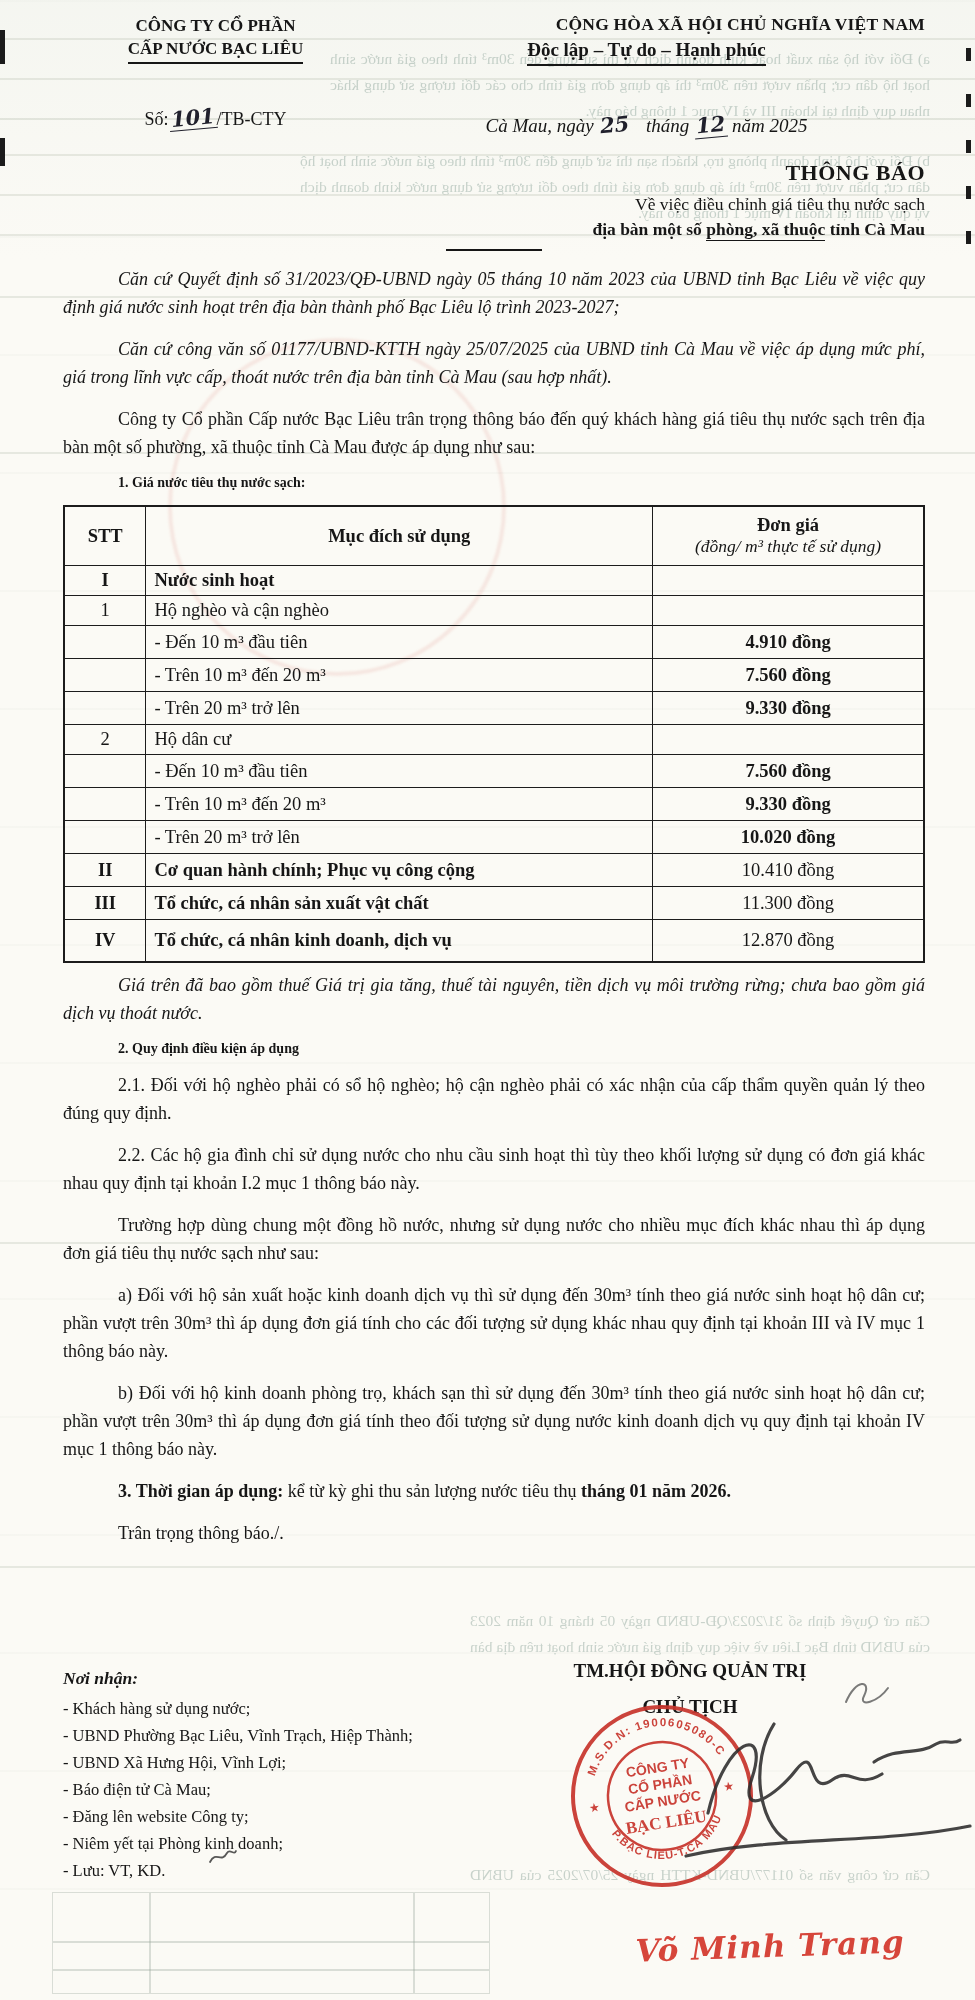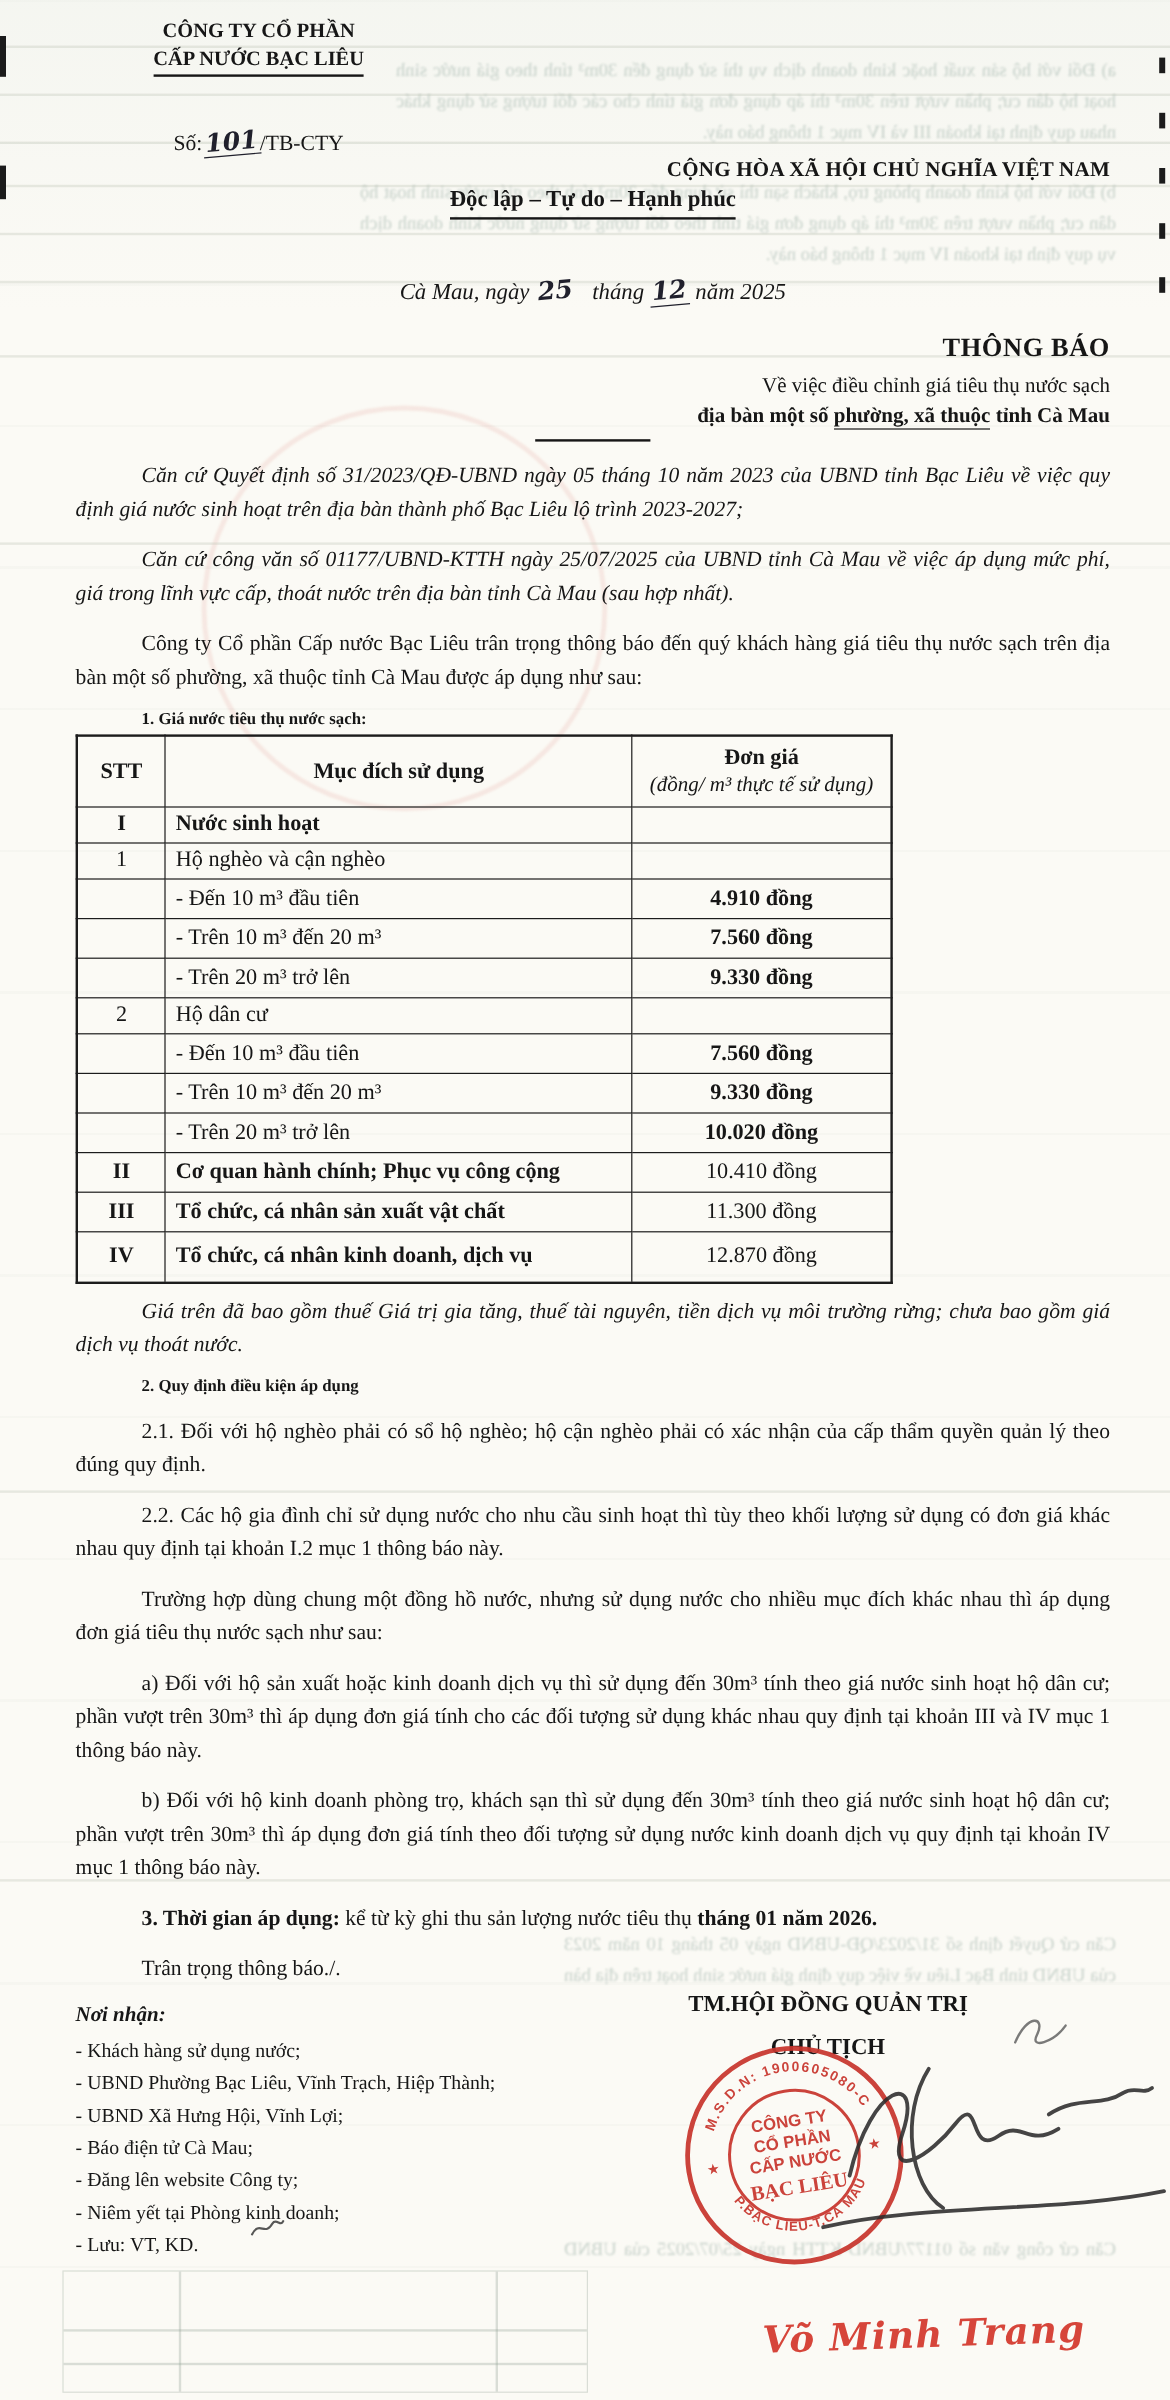--- a/index.html
+++ b/index.html
@@ -7,21 +7,21 @@
     position:relative;width:975px;height:2000px;margin:0 auto;
     background:#fbfaf5;
     background-image:
       linear-gradient(180deg, rgba(233,238,232,.35) 0px, rgba(251,250,245,0) 260px),
       repeating-linear-gradient(180deg, rgba(210,216,206,.12) 0 2px, rgba(0,0,0,0) 2px 118px);
     font-family:"Liberation Serif","DejaVu Serif",serif;
     color:#161616;overflow:hidden;
   }
   .content{position:relative;padding:14px 50px 0 63px;z-index:3;}
   
-  .hdr{display:flex;flex-direction:column;}
+  .hdr{display:flex;}
   .hdr-left{width:305px;text-align:center;font-weight:bold;font-size:17px;line-height:23px;}
   .hdr-left .org2{border-bottom:2px solid #161616;padding-bottom:2px;display:inline-block;}
   .doc-no{margin-top:42px;font-weight:normal;font-size:18px;}
   .hdr-right{flex:1;text-align:center;}
   .motto1{font-weight:bold;font-size:17.5px;letter-spacing:.2px;text-align:right;}
   .motto2{font-weight:bold;font-size:19px;margin-top:4px;}
   .motto2 span{border-bottom:2px solid #161616;padding-bottom:3px;display:inline-block;}
   .dateline{margin-top:46px;font-style:italic;font-size:19px;}
   .hand{font-family:"DejaVu Serif",serif;font-style:italic;font-weight:600;font-size:21px;
         display:inline-block;transform:rotate(-5deg);color:#20202c;padding:0 2px;}
@@ -31,21 +31,21 @@
   .title .t1{font-weight:bold;font-size:22px;letter-spacing:.5px;}
   .title .t2{font-weight:normal;font-size:17.5px;margin-top:8px;}
   .title .t3{font-weight:bold;font-size:17.5px;margin-top:4px;}
   .title .t3 .u{border-bottom:1.5px solid #161616;padding-bottom:1px;}
   .title-rule{width:96px;height:2px;background:#161616;margin:9px auto 0 auto;}
   
   p.doc{font-size:18px;line-height:28px;text-align:justify;margin:14px 0 0 0;text-indent:55px;}
   p.italic{font-style:italic;}
   h3.sec{font-size:14px;margin:14px 0 0 0;padding-left:55px;font-weight:bold;}
   
-  table.price{border-collapse:collapse;width:681px;margin-top:4px;
+  table.price{border-collapse:collapse;width:862px;margin-top:14px;
     border:2.5px solid #1c1c1c;font-size:18.5px;}
   table.price th,table.price td{border:1.6px solid #1c1c1c;padding:1px 8px;}
   table.price thead th{font-weight:bold;text-align:center;height:56px;}
   th.price-h .l1{font-weight:bold;font-size:18.5px;}
   th.price-h .l2{font-weight:normal;font-style:italic;font-size:17.5px;}
   col.c-stt{width:82px;} col.c-purpose{width:508px;} col.c-price{width:272px;}
   td.stt{text-align:center;}
   td.price-cell{text-align:center;font-weight:bold;}
   tr.row{height:30px;}
   tr.row.priced{height:33px;}
@@ -135,21 +135,21 @@
           <span class="hand u">12</span>
           <span>năm 2025</span>
         </div>
       </div>
     </div>
 
     <div class="title">
       <div class="t1">THÔNG BÁO</div>
       <div class="t2">Về việc điều chỉnh giá tiêu thụ nước sạch</div>
       <div class="t3">
-        <span>địa bàn một số </span><span class="u">phường, xã thuộc</span><span> tỉnh Cà Mau</span>
+        <span>địa bàn một số </span><span class="u">phòng, xã thuộc</span><span> tỉnh Cà Mau</span>
       </div>
       <div class="title-rule"></div>
     </div>
 
     <div>
 
         <p class="doc italic">Căn cứ Quyết định số 31/2023/QĐ-UBND ngày 05 tháng 10 năm 2023 của UBND tỉnh Bạc Liêu về việc quy định giá nước sinh hoạt trên địa bàn thành phố Bạc Liêu lộ trình 2023-2027;</p>
 
         <p class="doc italic">Căn cứ công văn số 01177/UBND-KTTH ngày 25/07/2025 của UBND tỉnh Cà Mau về việc áp dụng mức phí, giá trong lĩnh vực cấp, thoát nước trên địa bàn tỉnh Cà Mau (sau hợp nhất).</p>
 

